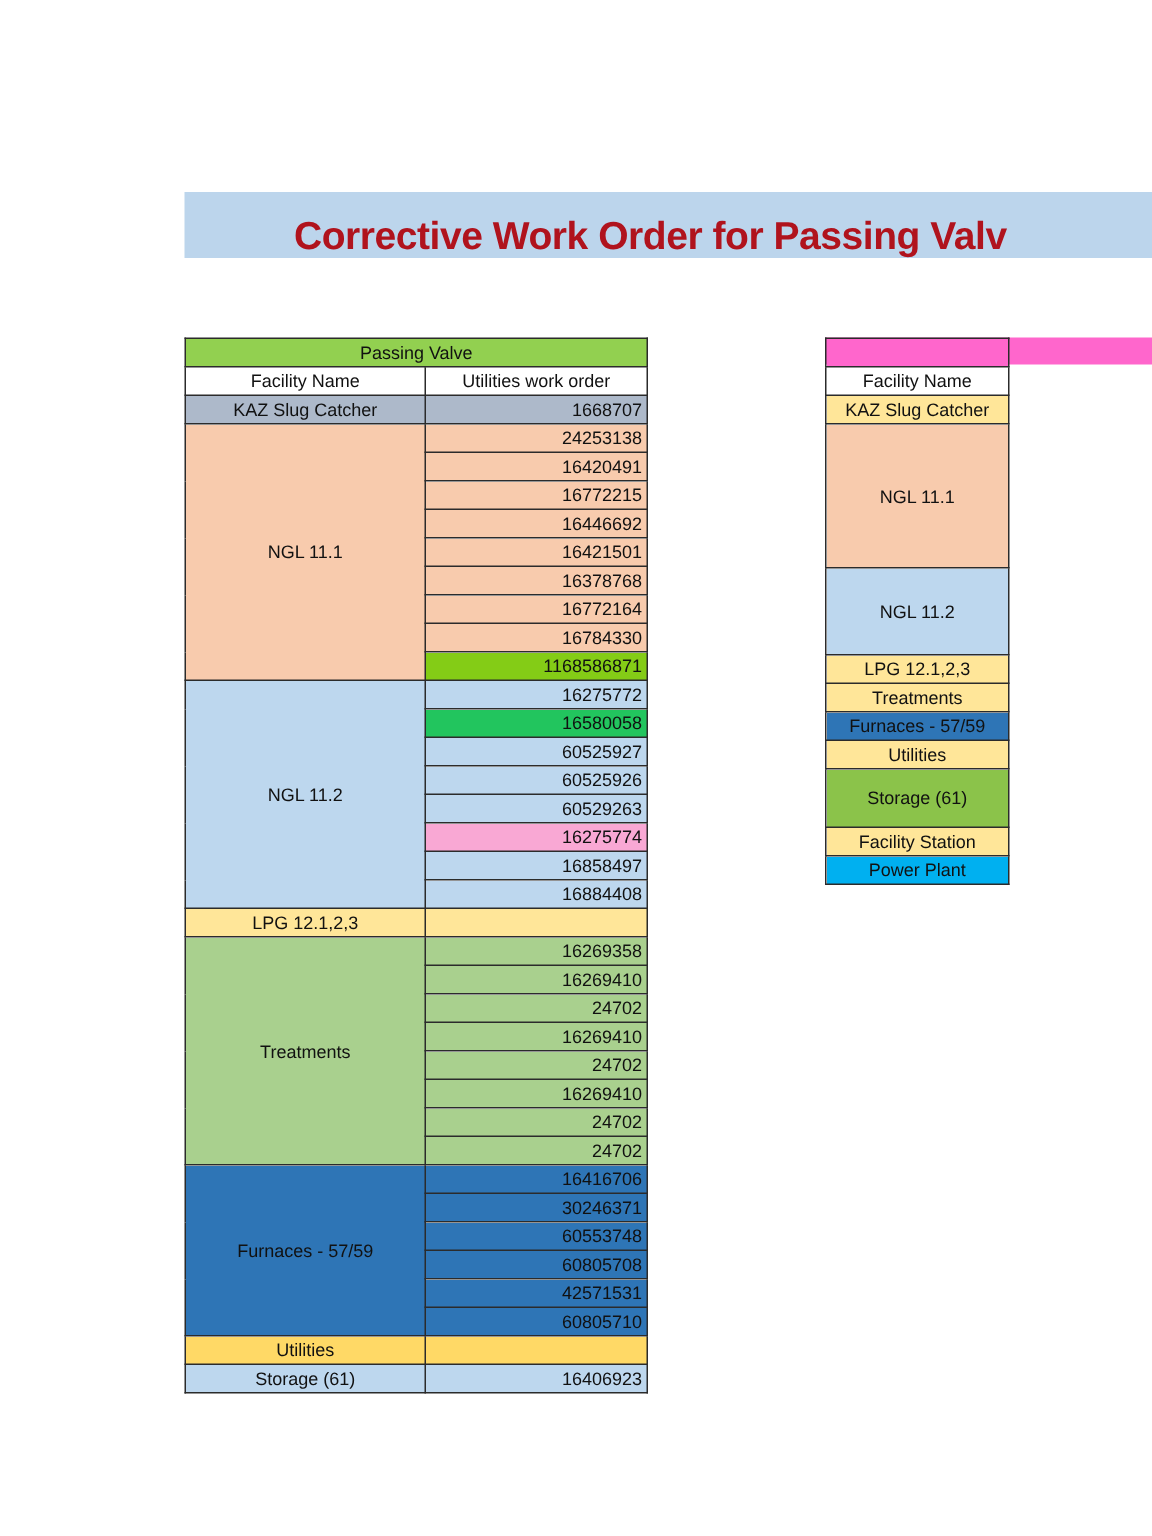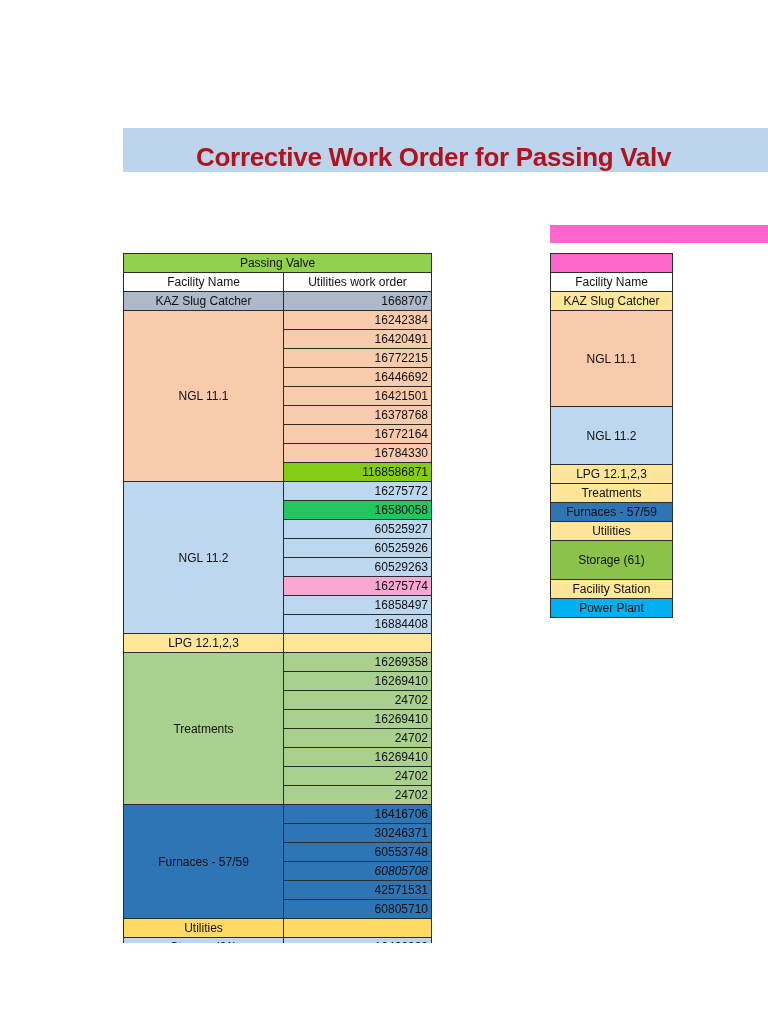--- a/index.html
+++ b/index.html
@@ -9,21 +9,21 @@
     }
     .title-band {
       position: absolute; left: 123px; top: 128px; width: 645px; height: 44px;
       background: #bcd5ec; overflow: hidden;
     }
     .title-text {
       position: absolute; left: 73px; top: 12px; width: 478px; height: 34px; overflow: hidden;
       white-space: nowrap; color: #b0131d; font-weight: bold; font-size: 26px; line-height: 34px;
       letter-spacing: -0.3px;
     }
-    .tbl { position: absolute; border-collapse: collapse; table-layout: fixed; margin-top: 28px; }
+    .tbl { position: absolute; border-collapse: collapse; table-layout: fixed; }
     .tbl td {
       border: 1px solid #2b2b2b; padding: 0 3px; font-size: 12px; color: #111;
       height: 18px; line-height: 18px; white-space: nowrap; overflow: hidden;
     }
     #main { left: 123px; top: 225px; width: 308px; }
     #main td.fac { text-align: center; vertical-align: middle; }
     #main td.num { text-align: right; }
     #legend { left: 550px; top: 225px; width: 122px; }
     #legend td { text-align: center; }
     .hdr-green { background: #92d050; text-align: center; }
@@ -52,21 +52,21 @@
     <tr>
       <td class="white">Facility Name</td>
       <td class="white">Utilities work order</td>
     </tr>
   <tr>
         <td class="fac" rowspan="1" style="background: rgb(173, 185, 202);">KAZ Slug Catcher</td>
         <td class="num" style="background: rgb(173, 185, 202);">1668707</td>
       </tr>
       <tr>
         <td class="fac" rowspan="9" style="background: rgb(248, 203, 173);">NGL 11.1</td>
-        <td class="num" style="background: rgb(248, 203, 173);">16242384</td>
+        <td class="num" style="background: rgb(248, 203, 173);">24253138</td>
       </tr>
       <tr>
         <td class="num" style="background: rgb(248, 203, 173);">16420491</td>
       </tr>
       <tr>
         <td class="num" style="background: rgb(248, 203, 173);">16772215</td>
       </tr>
       <tr>
         <td class="num" style="background: rgb(248, 203, 173);">16446692</td>
       </tr>
@@ -143,21 +143,21 @@
         <td class="fac" rowspan="6" style="background: rgb(46, 117, 182);">Furnaces - 57/59</td>
         <td class="num" style="background: rgb(46, 117, 182);">16416706</td>
       </tr>
       <tr>
         <td class="num" style="background: rgb(46, 117, 182);">30246371</td>
       </tr>
       <tr>
         <td class="num" style="background: rgb(46, 117, 182);">60553748</td>
       </tr>
       <tr>
-        <td class="num" style="background: rgb(46, 117, 182); font-style: italic;">60805708</td>
+        <td class="num" style="background: rgb(46, 117, 182);">60805708</td>
       </tr>
       <tr>
         <td class="num" style="background: rgb(46, 117, 182);">42571531</td>
       </tr>
       <tr>
         <td class="num" style="background: rgb(46, 117, 182);">60805710</td>
       </tr>
       <tr>
         <td class="fac" rowspan="1" style="background: rgb(255, 217, 102);">Utilities</td>
         <td class="num" style="background: rgb(255, 217, 102);"></td>

